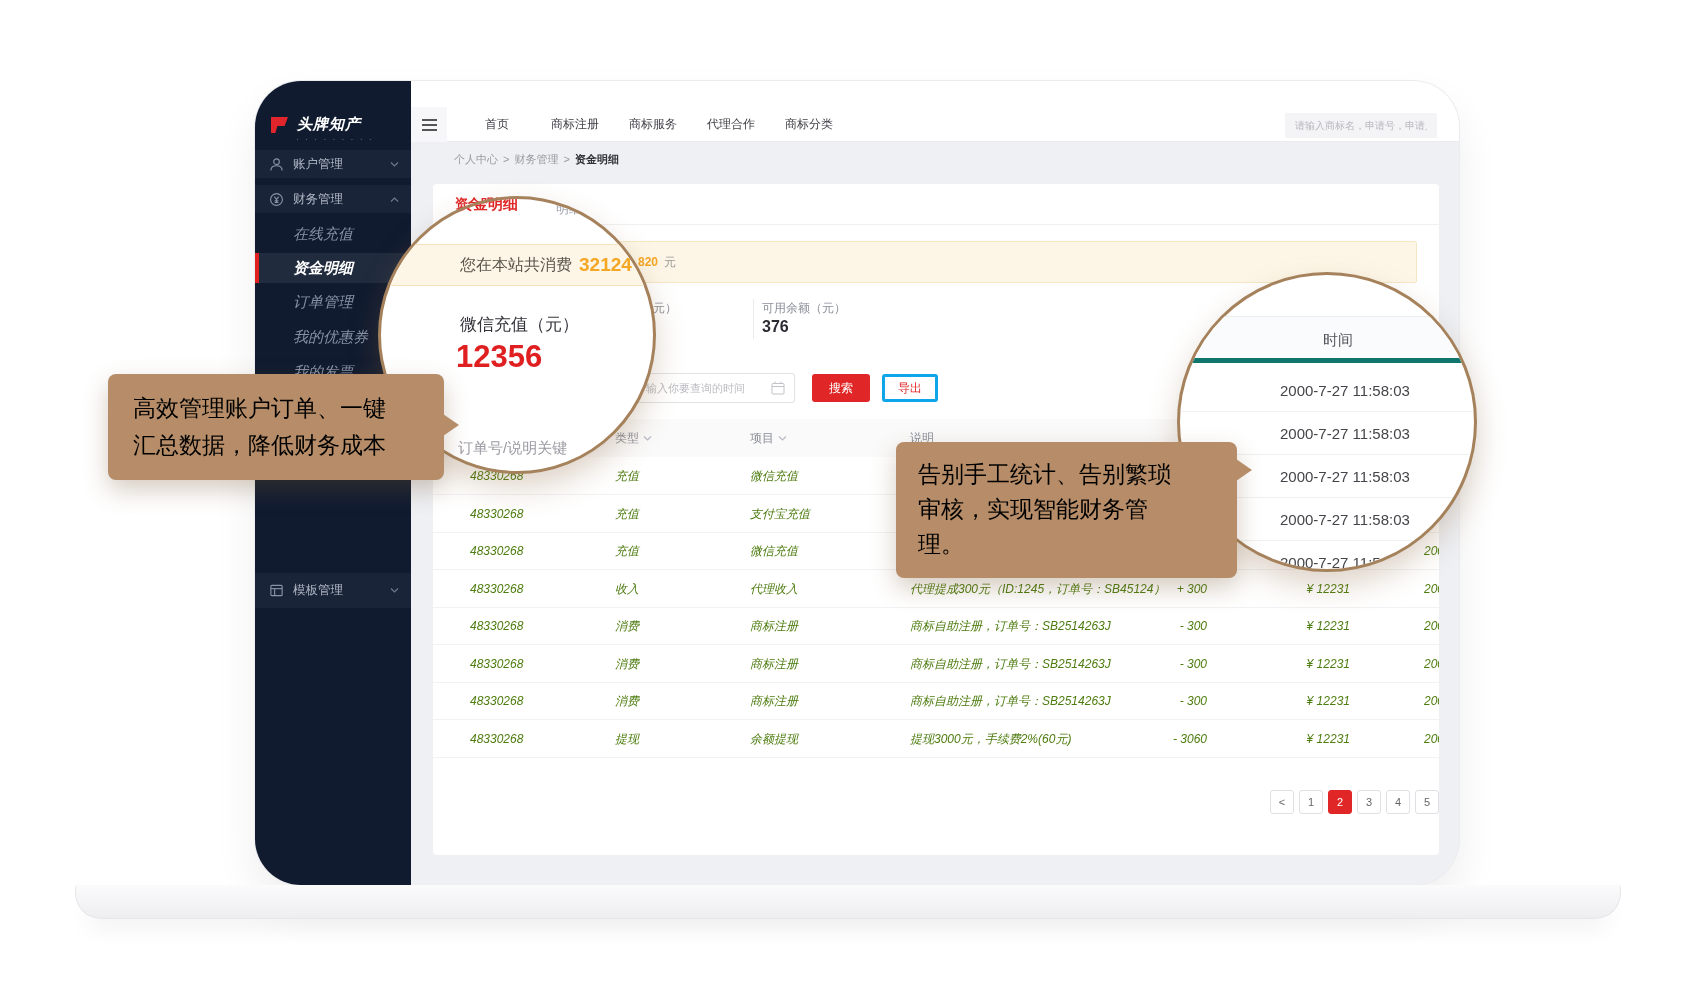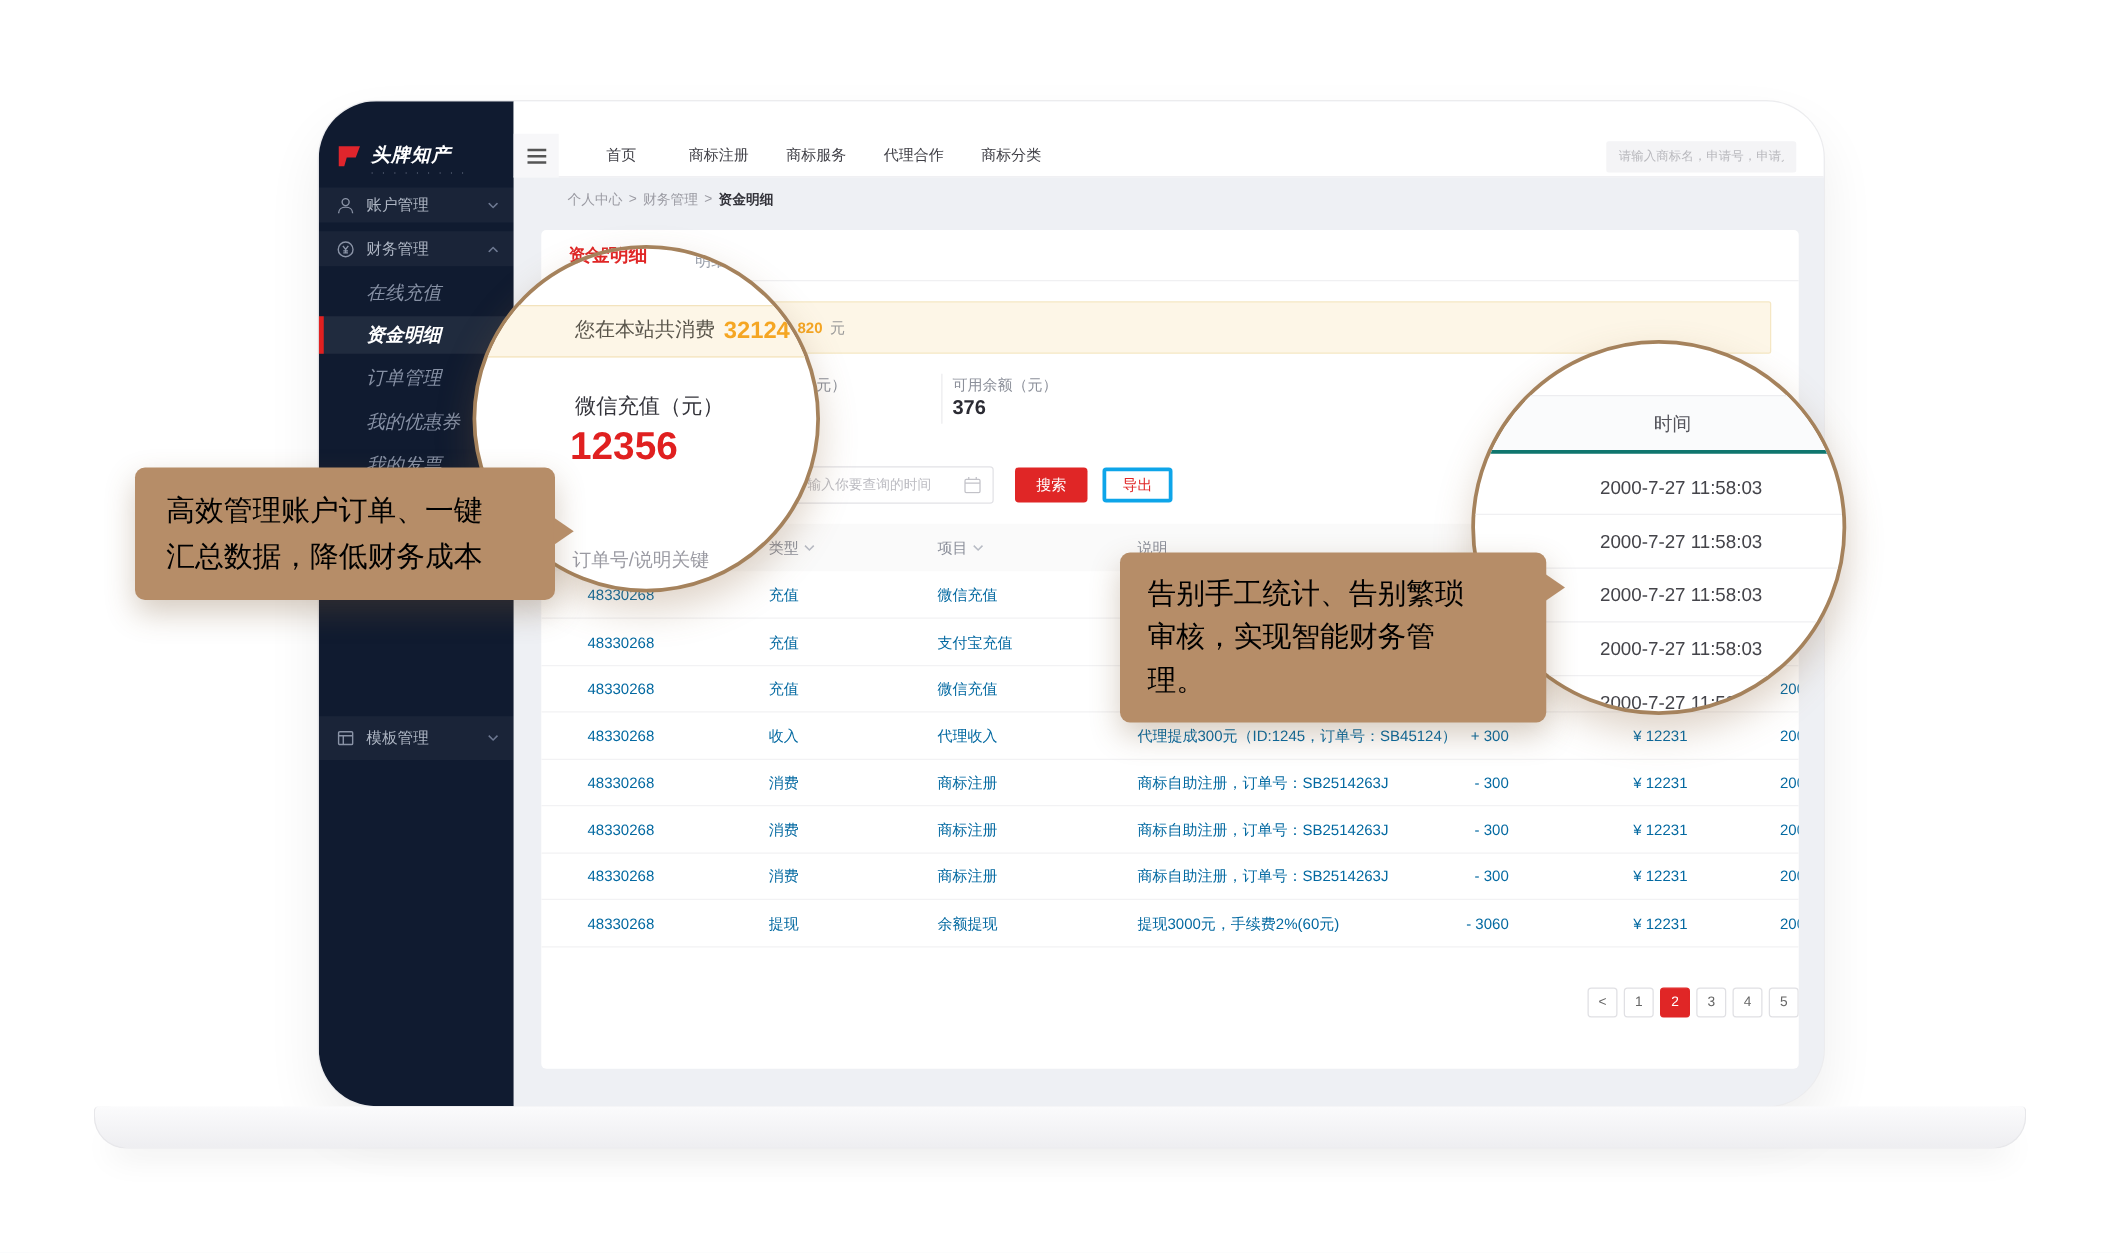--- a/index.html
+++ b/index.html
@@ -53,41 +53,41 @@
   .date-input::placeholder{color:#bcbcc2;}
   .cal{position:absolute;left:338px;top:197px;pointer-events:none;}
   .btn-search{position:absolute;left:379px;top:190px;width:58px;height:28px;background:#e02626;color:#fff;font-size:12px;
               border:none;border-radius:3px;cursor:pointer;}
   .btn-export{position:absolute;left:449px;top:190px;width:56px;height:28px;background:#fff;color:#e02626;font-size:12px;
               border:3px solid #0ea5e9;border-radius:3px;cursor:pointer;}
   .thead{position:absolute;left:0;top:235px;width:1006px;height:38px;background:#fafafa;}
   .th{position:absolute;top:0;height:38px;display:flex;align-items:center;gap:4px;font-size:12px;color:#8b8f9a;}
   .rows{position:absolute;left:0;top:273px;width:1006px;}
   .trow{position:absolute;left:0;width:1006px;height:38px;border-bottom:1px solid #f2f2f4;}
-  .td{position:absolute;top:0;height:38px;line-height:38px;font-size:12px;color:#0369a1;white-space:nowrap;}
+  .td{position:absolute;top:0;height:38px;line-height:38px;font-size:12px;color:#4d7c0f;white-space:nowrap;font-style:italic;}
   .c1{left:37px;} .c2{left:182px;} .c3{left:317px;} .c4{left:477px;}
   .amt{left:650px;width:124px;text-align:right;} .bal{left:800px;width:117px;text-align:right;} .tim{left:991px;}
   .pager{position:absolute;left:837px;top:606px;display:flex;gap:5px;}
   .pg{width:24px;height:24px;border:1px solid #e0e0e4;border-radius:3px;background:#fff;color:#666;font-size:11px;
       display:flex;align-items:center;justify-content:center;cursor:pointer;}
   .pg.active{background:#e02626;border-color:#e02626;color:#fff;}
   
   .circle{position:absolute;border-radius:50%;background:#fff;border:3px solid #a5825c;overflow:hidden;
           box-shadow:0 14px 30px rgba(140,100,60,.28);}
   .cir-left{left:378px;top:196px;width:278px;height:278px;}
   .cir-right{left:1177px;top:272px;width:300px;height:300px;}
   .cl-tab{position:absolute;left:77px;top:-4px;font-size:15px;font-weight:bold;color:#e02626;}
   .cl-tabfrag{position:absolute;left:175px;top:1px;font-size:13px;color:#9aa0ab;}
   .cl-banner{position:absolute;left:0;top:45px;width:278px;height:42px;background:#fdf6e7;border-top:1px solid #f3e3bd;border-bottom:1px solid #f3e3bd;}
   .cl-banner .p{position:absolute;left:79px;line-height:40px;font-size:16px;color:#5a564c;}
   .cl-banner .v{position:absolute;left:198px;line-height:40px;font-size:19px;font-weight:bold;color:#f5a623;}
   .cl-statlb{position:absolute;left:79px;top:114px;font-size:17px;color:#33333a;}
   .cl-statval{position:absolute;left:75px;top:140px;font-size:31px;font-weight:bold;color:#e02020;}
   .cl-hfrag{position:absolute;left:77px;top:240px;font-size:15px;color:#9a9aa2;}
-  .cr-band{position:absolute;left:0;top:41px;width:300px;height:47px;background:#fafbfc;border-top:1px solid #ededf0;border-bottom:3px solid #0f766e;}
+  .cr-band{position:absolute;left:0;top:41px;width:300px;height:47px;background:#fafbfc;border-top:1px solid #ededf0;border-bottom:5px solid #0f766e;}
   .cr-band span{margin-left:143px;line-height:45px;font-size:15px;color:#55555c;}
   .cr-rows{position:absolute;left:0;top:94px;width:300px;}
   .cr-row{position:absolute;left:0;width:300px;height:43px;border-bottom:1px solid #f0f0f2;}
   .cr-row span{margin-left:100px;line-height:43px;font-size:15px;color:#44444a;white-space:nowrap;}
   
   .tip{position:absolute;background:#b68d68;color:#000000;border-radius:8px;white-space:pre-line;
        box-shadow:0 10px 24px rgba(120,85,50,.3);}
   .tip-left{left:108px;top:374px;width:336px;height:106px;padding:16px 0 0 25px;font-size:23px;line-height:37px;}
   .tip-right{left:896px;top:442px;width:341px;height:136px;padding:15px 0 0 22px;font-size:23px;line-height:35px;}
   .tip-arrow{position:absolute;width:0;height:0;border-top:11px solid transparent;border-bottom:11px solid transparent;

